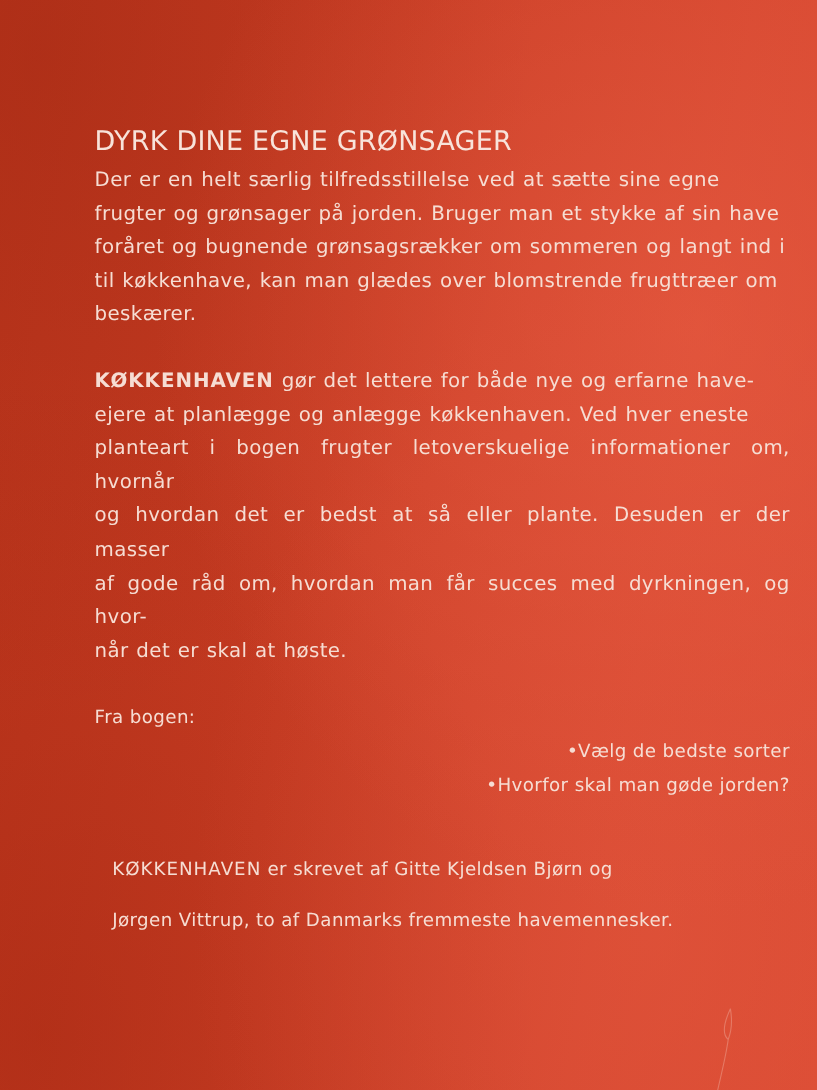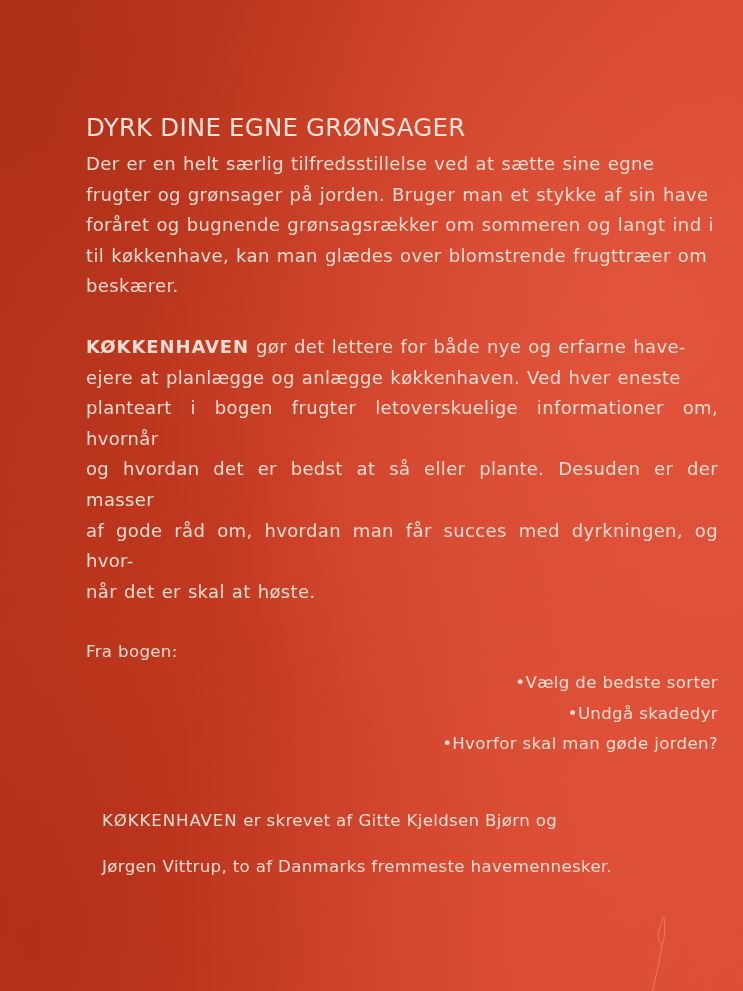--- a/index.html
+++ b/index.html
@@ -121,21 +121,20 @@
       <p class="para">af gode råd om, hvordan man får succes med dyrkningen, og hvor-</p>
       <p class="para last-left">når det er skal at høste.</p>
     </div>
 
     <div class="gap2"></div>
 
     <div>
       <p class="list-intro">Fra bogen:</p>
       <ul class="bullets">
         <li><span class="dot">•</span><span>Vælg de bedste sorter</span></li>
-        <li><span class="dot">•</span><span>Undgå skadedyr</span></li>
         <li><span class="dot">•</span><span>Hvorfor skal man gøde jorden?</span></li>
       </ul>
     </div>
 
     <div class="gap3"></div>
 
     <div>
       <p class="credit"><span class="caps">KØKKENHAVEN</span><span> er skrevet af Gitte Kjeldsen Bjørn og</span></p>
       <p class="credit">Jørgen Vittrup, to af Danmarks fremmeste havemennesker.</p>
     </div>

